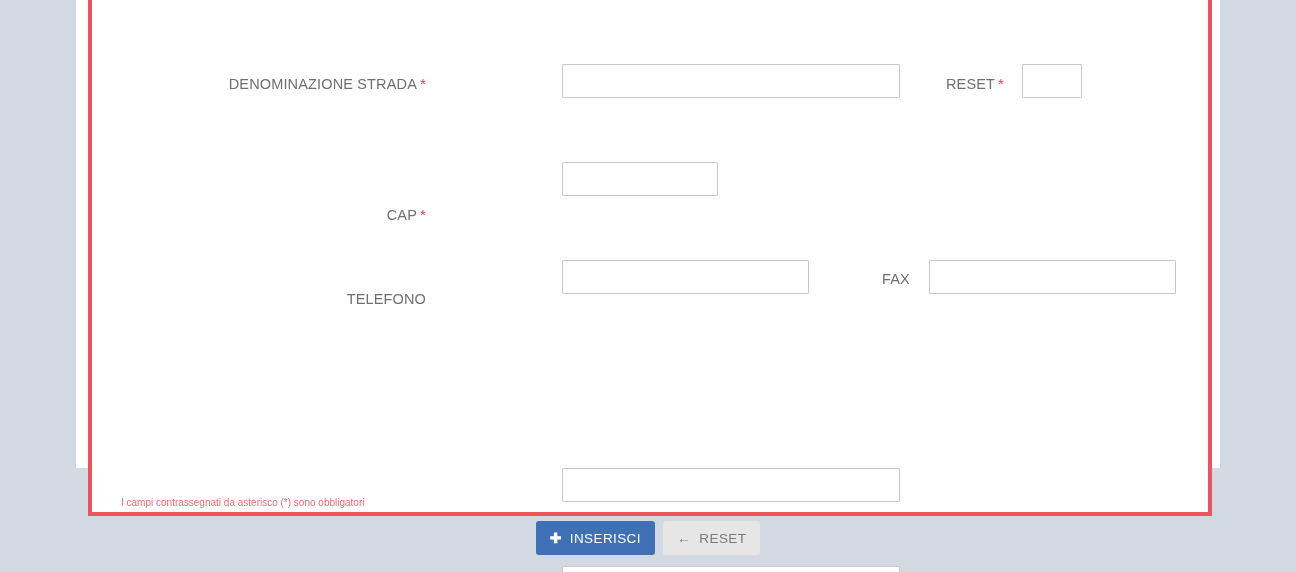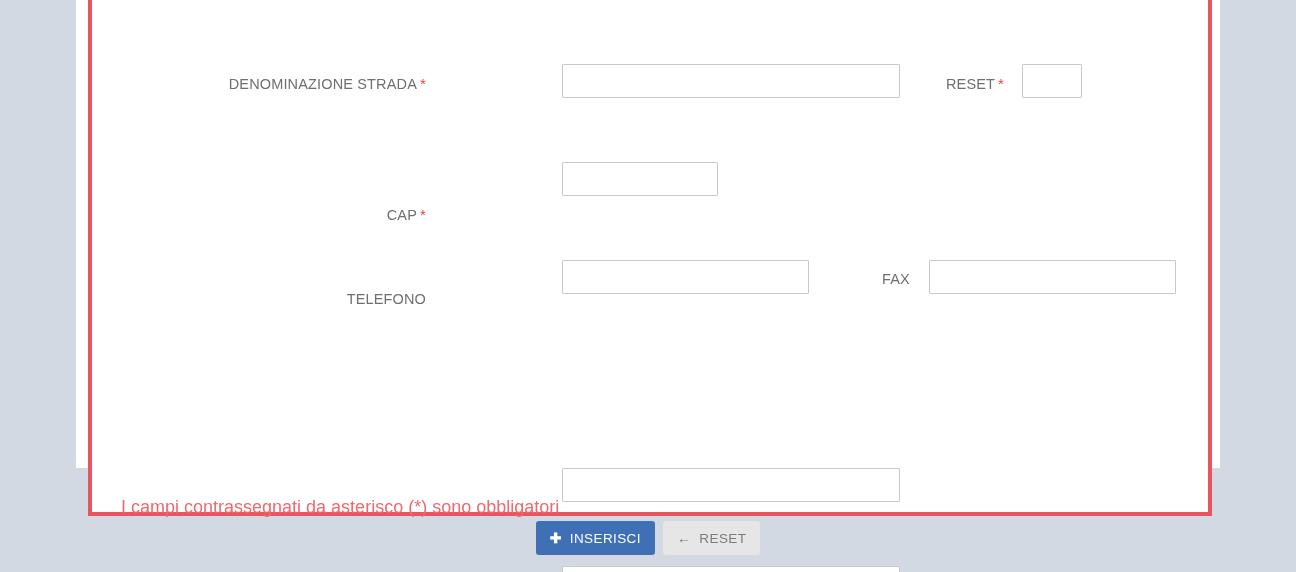--- a/index.html
+++ b/index.html
@@ -64,21 +64,21 @@
     color: #555;
     padding: 0 8px;
     border-radius: 1px;
   }
 
   
   #note {
     position: absolute;
     left: 29px;
     top: 553px;
-    font-size: 18px;
+    font-size: 10px;
     color: #ea6b72;
     white-space: nowrap;
     text-align: center;
   }
 
   
   #btnbar {
     position: absolute;
     left: 0; right: 0;
     top: 521px;

